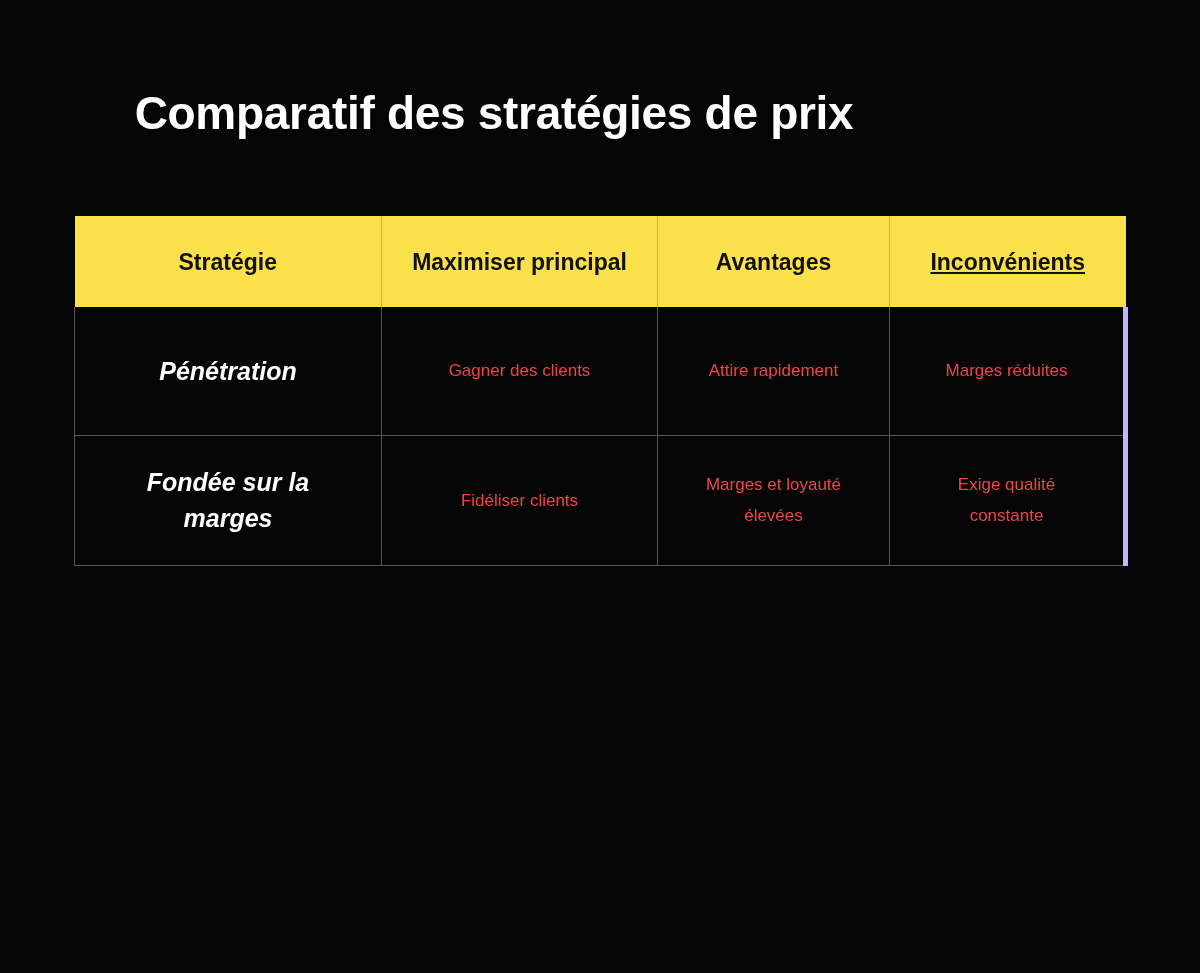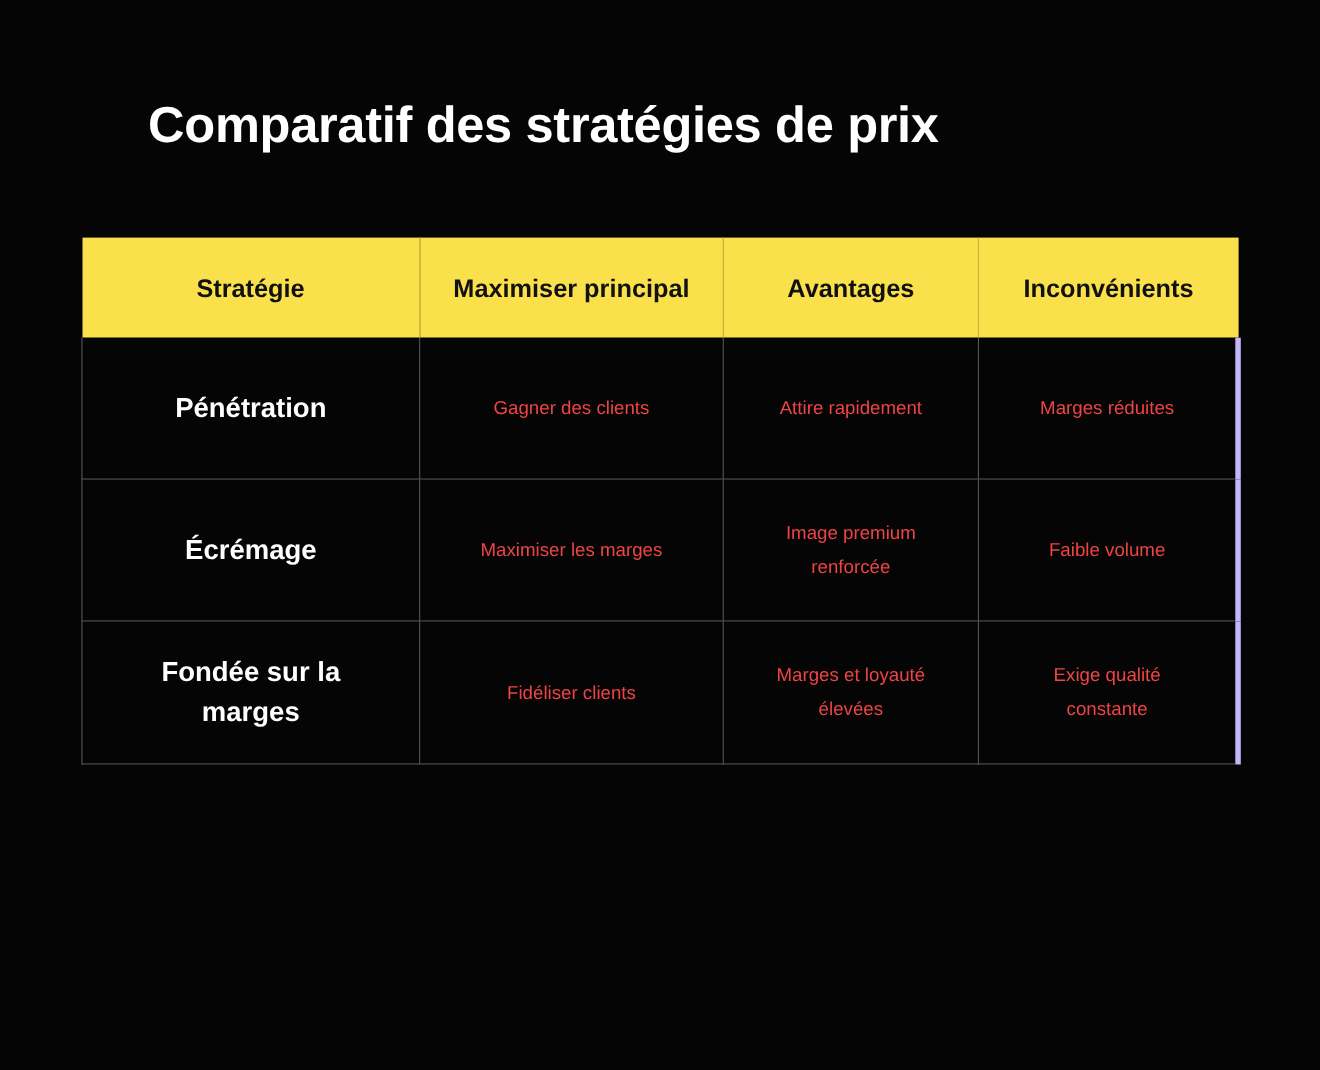--- a/index.html
+++ b/index.html
@@ -63,37 +63,38 @@
     color: #111111;
     font-size: 23px;
     font-weight: 700;
     line-height: 30px;
     height: 91px;
     padding: 6px 10px;
     text-align: center;
     vertical-align: middle;
     border-right: 1px solid #c9b43c;
   }
-  table.compare thead th:last-child { border-right: none; }
+  table.compare thead th:last-child { border-right: none; text-decoration: underline; }
 
   
   table.compare tbody td {
     background: #050505;
     color: #ef4444;
     font-size: 17px;
     font-weight: 400;
     line-height: 31px;
     text-align: center;
     vertical-align: middle;
     padding: 14px 12px;
     border-right: 1px solid #555555;
     border-bottom: 1px solid #555555;
   }
   table.compare tbody td:first-child {
     border-left: 1px solid #555555;
+    font-style: italic;
   }
   table.compare tbody td:last-child {
     border-right: 5px solid #c4b5fd;
   }
 
   table.compare tbody td.strategy {
     font-weight: 700;
     font-size: 25px;
     line-height: 36px;
     color: #ffffff;
@@ -135,31 +136,20 @@
           <td class="strategy">Pénétration</td>
           <td>Gagner des clients</td>
           <td>
             <span class="cellline">Attire rapidement</span>
           </td>
           <td>
             <span class="cellline">Marges réduites</span>
           </td>
         </tr>
 
-        <tr class="r2">
-          <td class="strategy">Écrémage</td>
-          <td>Maximiser les marges</td>
-          <td>
-            <span class="cellline">Image premium</span>
-            <span class="cellline">renforcée</span>
-          </td>
-          <td>
-            <span class="cellline">Faible volume</span>
-          </td>
-        </tr>
 
 
         <tr class="r4">
           <td class="strategy">
             <span class="cellline">Fondée sur la</span>
             <span class="cellline">marges</span>
           </td>
           <td>Fidéliser clients</td>
           <td>
             <span class="cellline">Marges et loyauté</span>

